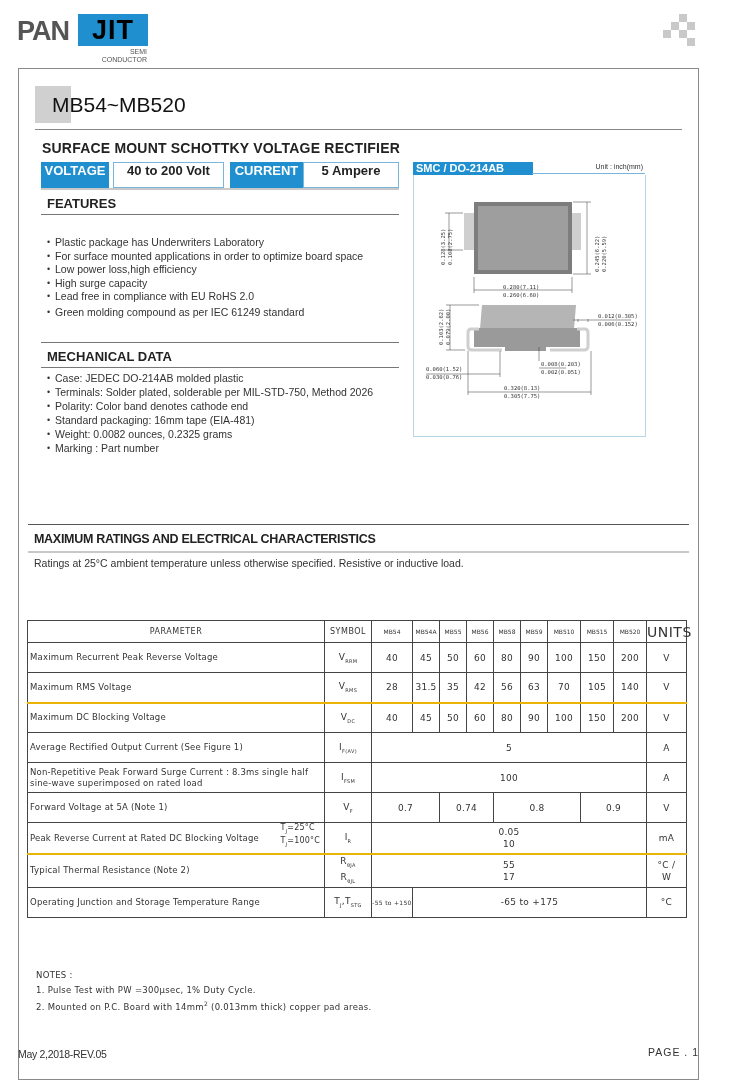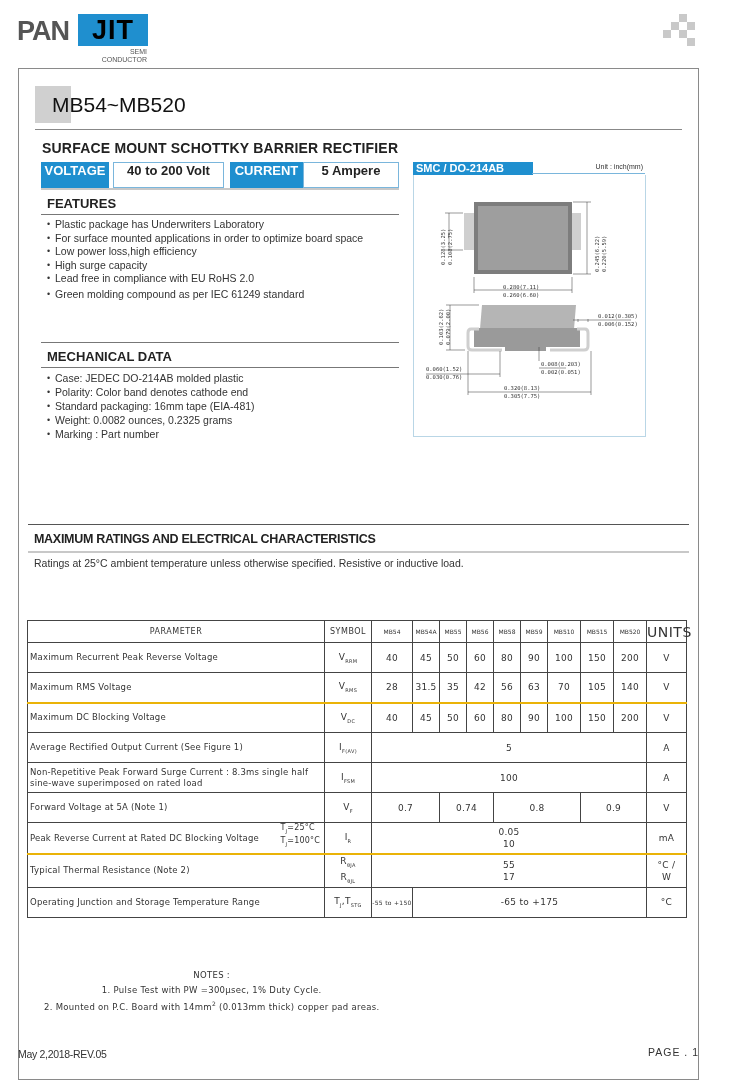--- a/index.html
+++ b/index.html
@@ -62,21 +62,21 @@
   table.spec td.param { text-align: left; padding-left: 2px; font-size: 8.5px; letter-spacing: 0.2px; line-height: 11px; }
   table.spec td.sym { font-size: 9px; }
   table.spec td.sym sub { font-size: 5px; }
   table.spec td.small { font-size: 6px; }
   table.spec tr.thick td { border-top: 2px solid #eab308; }
   .tj { float: right; text-align: left; font-size: 8px; line-height: 10px; padding-right: 4px; }
   .tj sub { font-size: 5px; }
   .twoline { line-height: 12px; }
 
   
-  .notes { position: absolute; left: 44px; top: 968px; font-family: "DejaVu Sans", sans-serif; font-size: 8.5px; color: #333; line-height: 14.5px; letter-spacing: 0.3px; text-align: center; }
+  .notes { position: absolute; left: 36px; top: 968px; font-family: "DejaVu Sans", sans-serif; font-size: 8.5px; color: #333; line-height: 14.5px; letter-spacing: 0.3px; }
   .notes sup { font-size: 6px; }
 
   .footer-date { position: absolute; left: 18px; top: 1048px; font-size: 10.5px; color: #333; letter-spacing: -0.3px; }
   .footer-page { position: absolute; left: 648px; top: 1046px; font-size: 10.5px; color: #333; letter-spacing: 1px; }
 </style>
 </head>
 <body>
 
 <div class="logo">
   <span class="logo-pan">PAN</span>
@@ -95,44 +95,45 @@
   <span style="left:16px;top:18px;"></span>
   <span style="left:24px;top:26px;"></span>
 </div>
 
 <div class="frame"></div>
 
 <div class="title-bg"></div>
 <div class="title">MB54~MB520</div>
 <div class="title-rule"></div>
 
-<div class="subtitle">SURFACE MOUNT SCHOTTKY BARRIER RECTIFIER</div>
+<div class="subtitle">SURFACE MOUNT SCHOTTKY VOLTAGE RECTIFIER</div>
 
 <div class="badge blue" style="left:41px;width:68px;">VOLTAGE</div>
 <div class="badge white" style="left:113px;width:111px;">40 to 200 Volt</div>
 <div class="badge blue" style="left:230px;width:73px;">CURRENT</div>
 <div class="badge white" style="left:303px;width:96px;">5 Ampere</div>
 
 <div class="section-rule-gray" style="left:41px;top:188px;width:358px;"></div>
 <div class="section-head" style="left:47px;top:196px;">FEATURES</div>
 <div class="section-rule" style="left:41px;top:214px;width:358px;"></div>
-<ul class="bullets" style="left:47px;top:218px;width:360px;">
+<ul class="bullets" style="left:47px;top:236px;width:360px;">
   <li><span>Plastic package has Underwriters Laboratory</span></li>
   <li><span>For surface mounted applications in order to optimize board space</span></li>
   <li><span>Low power loss,high efficiency</span></li>
   <li><span>High surge capacity</span></li>
   <li><span>Lead free in compliance with EU RoHS 2.0</span></li>
   <li style="margin-top:2px;"><span>Green molding compound as per IEC 61249 standard</span></li>
 </ul>
 
 <div class="section-rule" style="left:41px;top:342px;width:358px;"></div>
 <div class="section-head" style="left:47px;top:349px;">MECHANICAL DATA</div>
 <div class="section-rule" style="left:41px;top:367px;width:358px;"></div>
 <ul class="bullets" style="left:47px;top:371px;width:360px;line-height:14px;">
   <li>Case: JEDEC DO-214AB molded plastic</li>
+  <li>Terminals: Solder plated, solderable per MIL-STD-750, Method 2026</li>
   <li>Polarity: Color band denotes cathode end</li>
   <li>Standard packaging: 16mm tape (EIA-481)</li>
   <li>Weight: 0.0082 ounces, 0.2325 grams</li>
   <li>Marking : Part number</li>
 </ul>
 
 <div class="pkg-head">
   <div class="pkg-title">SMC / DO-214AB</div>
   <div class="pkg-unit">Unit : inch(mm)</div>
 </div>

